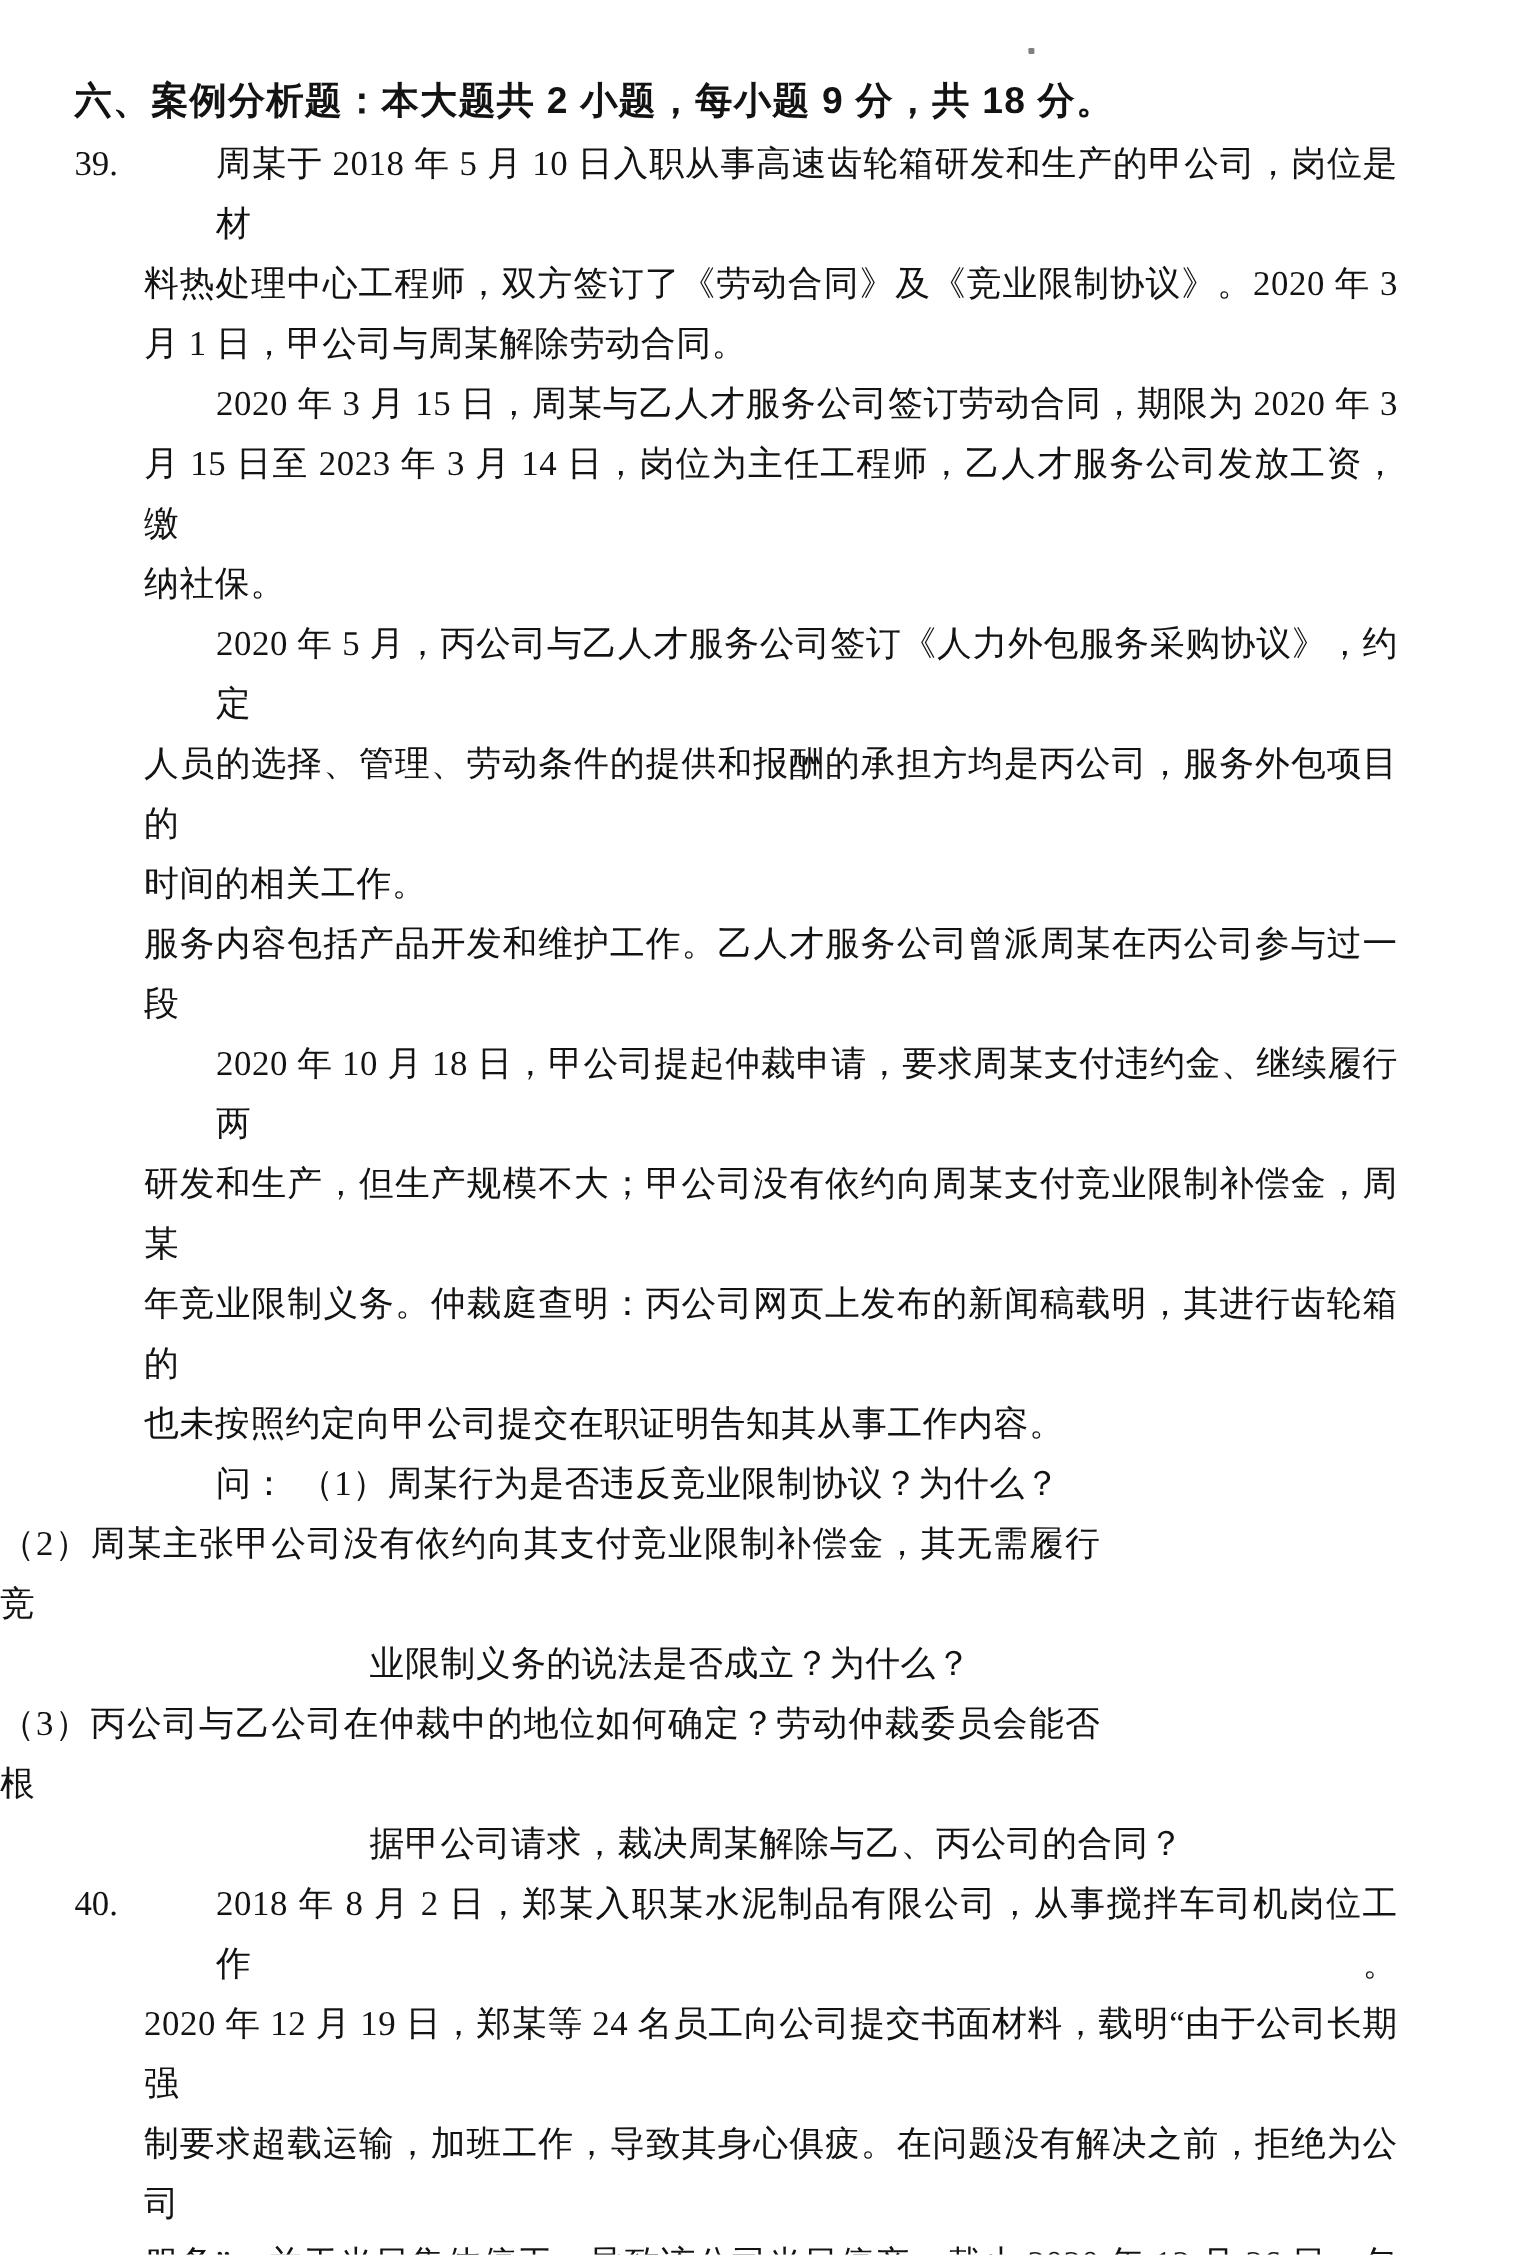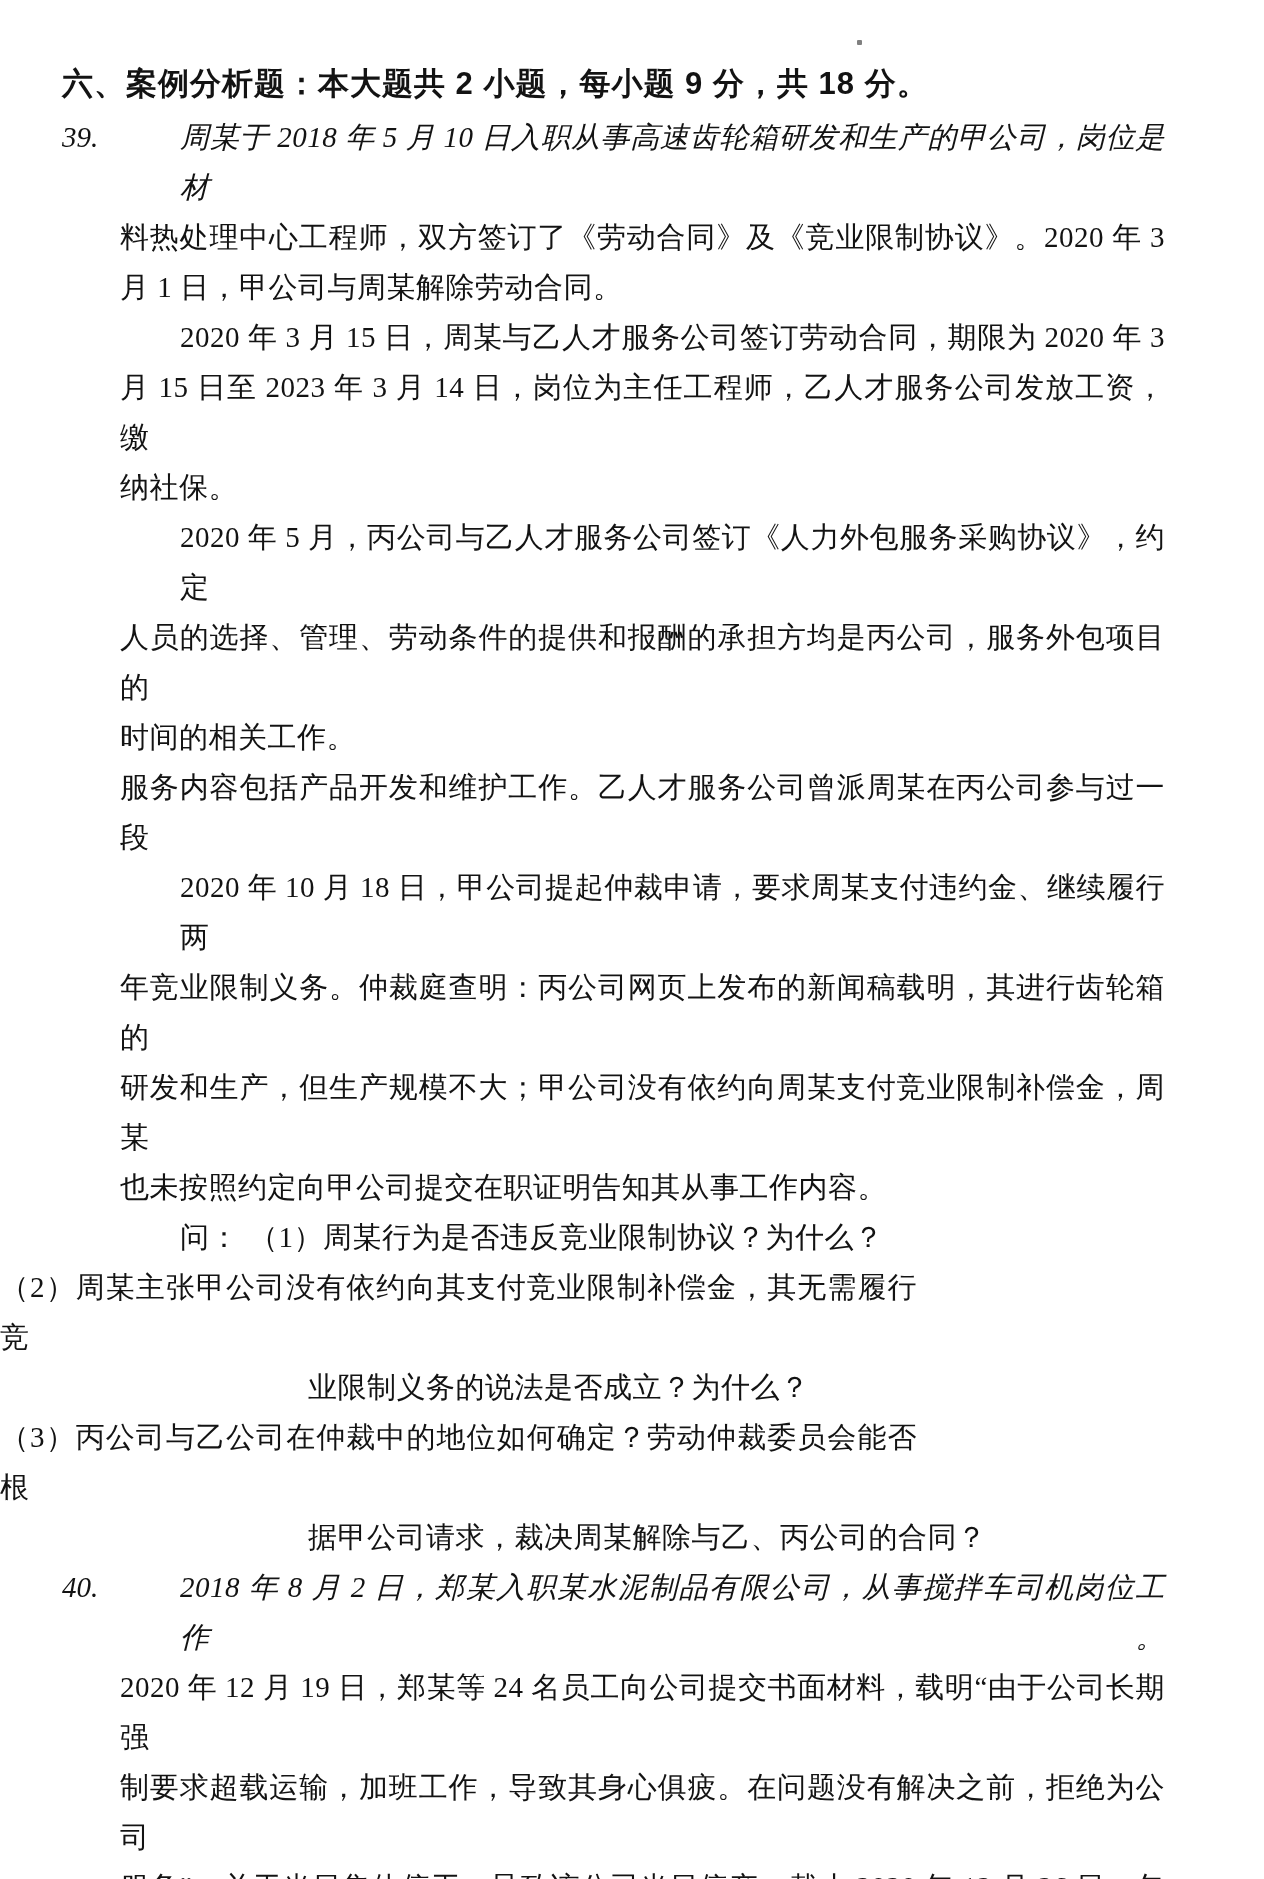--- a/index.html
+++ b/index.html
@@ -56,21 +56,21 @@
   
   .ask-cont { margin-left: 308px; }
 
   
   .jfull {
     text-align: justify;
     text-align-last: justify;
   }
   .body.jfull   { width: 1045px; }
   .indent.jfull { width: 985px; }
-  .qfirst.jfull { width: 985px; font-style: italic; }
+  .qfirst.jfull { width: 985px; }
   .ask-item.jfull { width: 917px; }
 
   .qnum {
     position: absolute;
     left: -118px;
     top: 0;
     letter-spacing: 0;
   }
   .ask-label { margin-right: 10px; }
 
@@ -100,22 +100,22 @@
     <div class="line body jfull">料热处理中心工程师，双方签订了《劳动合同》及《竞业限制协议》。2020 年 3</div>
     <div class="line body">月 1 日，甲公司与周某解除劳动合同。</div>
     <div class="line indent jfull">2020 年 3 月 15 日，周某与乙人才服务公司签订劳动合同，期限为 2020 年 3</div>
     <div class="line body jfull">月 15 日至 2023 年 3 月 14 日，岗位为主任工程师，乙人才服务公司发放工资，缴</div>
     <div class="line body">纳社保。</div>
     <div class="line indent jfull">2020 年 5 月，丙公司与乙人才服务公司签订《人力外包服务采购协议》，约定</div>
     <div class="line body jfull">人员的选择、管理、劳动条件的提供和报酬的承担方均是丙公司，服务外包项目的</div>
     <div class="line body">时间的相关工作。</div>
     <div class="line body jfull">服务内容包括产品开发和维护工作。乙人才服务公司曾派周某在丙公司参与过一段</div>
     <div class="line indent jfull">2020 年 10 月 18 日，甲公司提起仲裁申请，要求周某支付违约金、继续履行两</div>
+    <div class="line body jfull">研发和生产，但生产规模不大；甲公司没有依约向周某支付竞业限制补偿金，周某</div>
     <div class="line body jfull">年竞业限制义务。仲裁庭查明：丙公司网页上发布的新闻稿载明，其进行齿轮箱的</div>
-    <div class="line body jfull">研发和生产，但生产规模不大；甲公司没有依约向周某支付竞业限制补偿金，周某</div>
     <div class="line body">也未按照约定向甲公司提交在职证明告知其从事工作内容。</div>
     <div class="line ask">
       <span class="ask-label">问：</span><span>（1）周某行为是否违反竞业限制协议？为什么？</span>
     </div>
     <div class="line ask-item jfull">（2）周某主张甲公司没有依约向其支付竞业限制补偿金，其无需履行竞</div>
     <div class="line ask-cont">业限制义务的说法是否成立？为什么？</div>
     <div class="line ask-item jfull">（3）丙公司与乙公司在仲裁中的地位如何确定？劳动仲裁委员会能否根</div>
     <div class="line ask-cont">据甲公司请求，裁决周某解除与乙、丙公司的合同？</div>
   </section>
 

